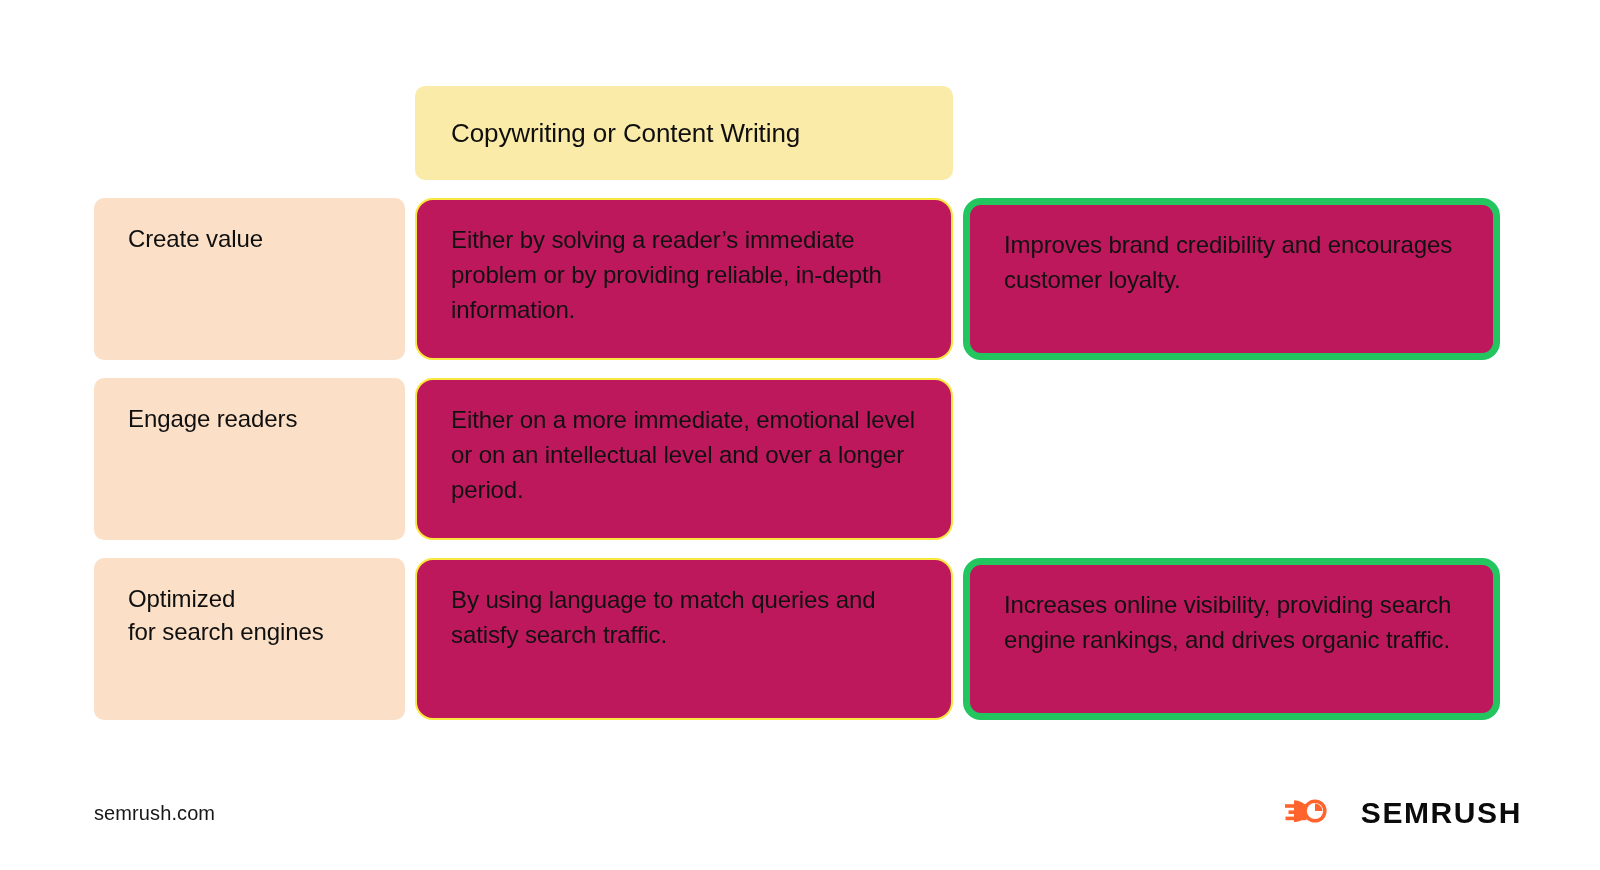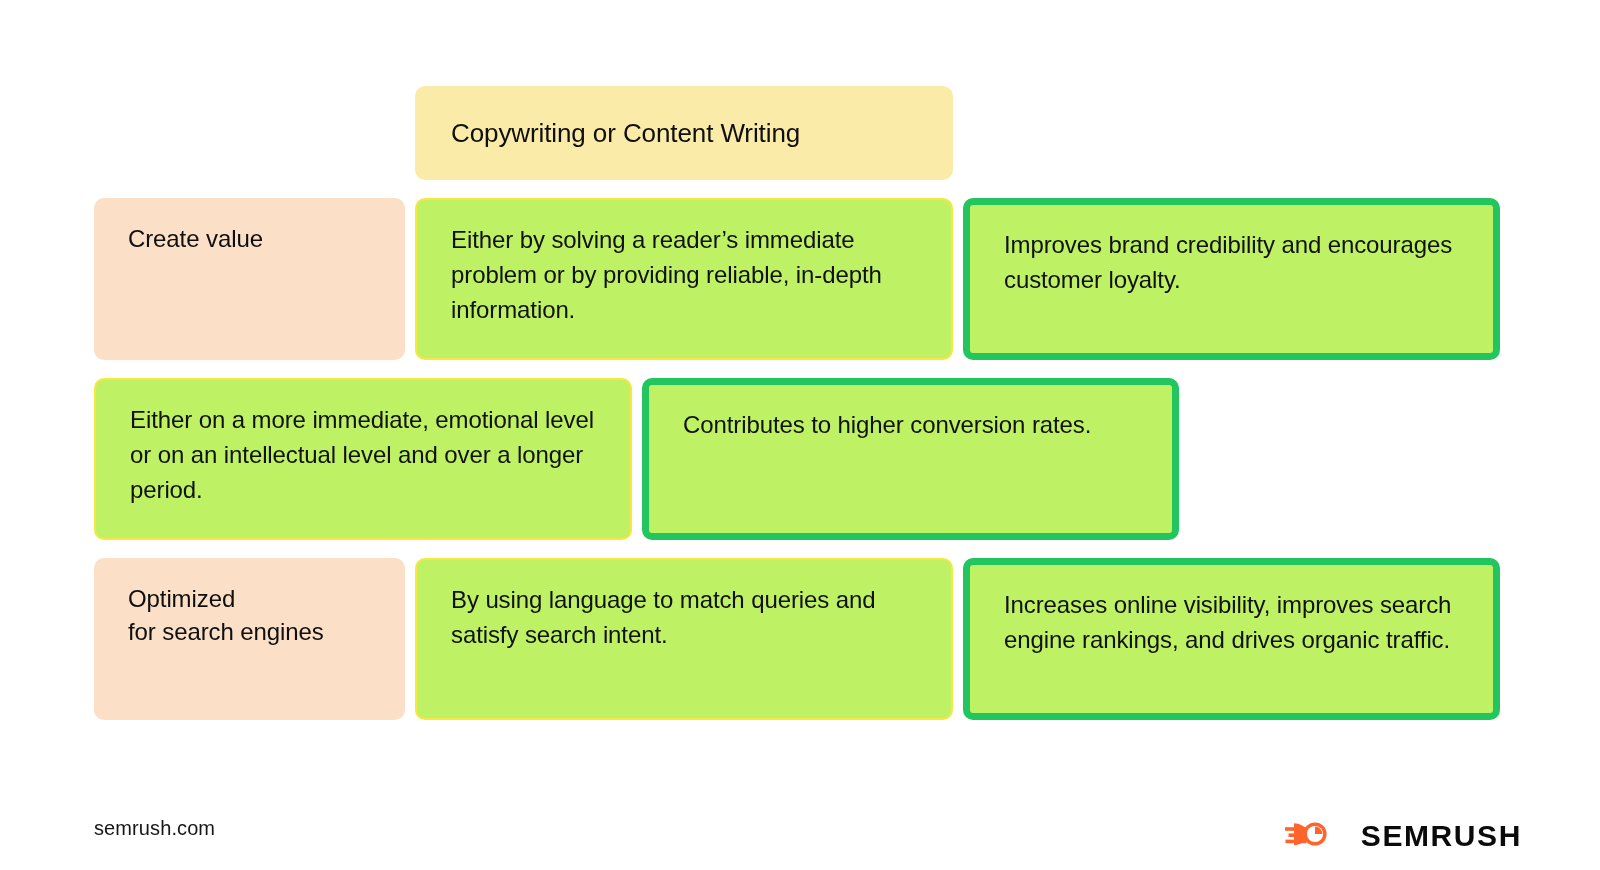--- a/index.html
+++ b/index.html
@@ -72,44 +72,43 @@
     padding: 24px 34px 4px 34px;
     font-size: 24px;
     line-height: 33px;
     font-weight: 400;
     letter-spacing: -0.1px;
     color: #0f0f0f;
     white-space: pre-line;
   }
 
   .cell-body {
-    background: #bef264;
-    border-radius: 10px;
+    background: #be185d;
+    border-radius: 18px;
     box-sizing: border-box;
     padding: 22px 34px 8px 34px;
     font-size: 24px;
     line-height: 35px;
     font-weight: 400;
     letter-spacing: -0.1px;
     color: #111111;
   }
   .cell-body.yellow-border { border: 2px solid #F9E63F; }
   .cell-body.blue-border   { border: 7px solid #22c55e; }
 
   
   .footer {
     position: absolute;
     left: 86px;
     right: 86px;
     top: 793px;
     height: 40px;
     display: flex;
-    align-items: flex-start;
+    align-items: center;
     justify-content: space-between;
-    margin-top: 24px;
   }
   .footer-url {
     font-size: 20px;
     color: #171717;
     letter-spacing: 0.1px;
   }
   .brand {
     display: flex;
     align-items: center;
     gap: 28px;
@@ -134,29 +133,29 @@
       <div class="col-mid cell-header yellow">Copywriting or Content Writing</div>
     </div>
 
     <div class="table-row body-row">
       <div class="col-label cell-label">Create value</div>
       <div class="col-mid cell-body yellow-border">Either by solving a reader’s immediate problem or by providing reliable, in-depth information.</div>
       <div class="col-right cell-body blue-border">Improves brand credibility and encourages customer loyalty.</div>
     </div>
 
     <div class="table-row body-row">
+      <div class="col-label cell-label">Engage readers</div>
       <div class="col-mid cell-body yellow-border">Either on a more immediate, emotional level or on an intellectual level and over a longer period.</div>
-      <div class="col-right cell-body blue-border">Contributes to higher conversion rates.</div>
     </div>
 
     <div class="table-row body-row">
       <div class="col-label cell-label">Optimized
 for search engines</div>
-      <div class="col-mid cell-body yellow-border">By using language to match queries and satisfy search intent.</div>
-      <div class="col-right cell-body blue-border">Increases online visibility, improves search engine rankings, and drives organic traffic.</div>
+      <div class="col-mid cell-body yellow-border">By using language to match queries and satisfy search traffic.</div>
+      <div class="col-right cell-body blue-border">Increases online visibility, providing search engine rankings, and drives organic traffic.</div>
     </div>
 
   </div>
 
   <div class="footer">
     <div class="footer-url">semrush.com</div>
 
     <div class="brand">
       <span class="brand-mark">
         <svg width="48" height="34" viewBox="0 0 48 34" xmlns="http://www.w3.org/2000/svg">

